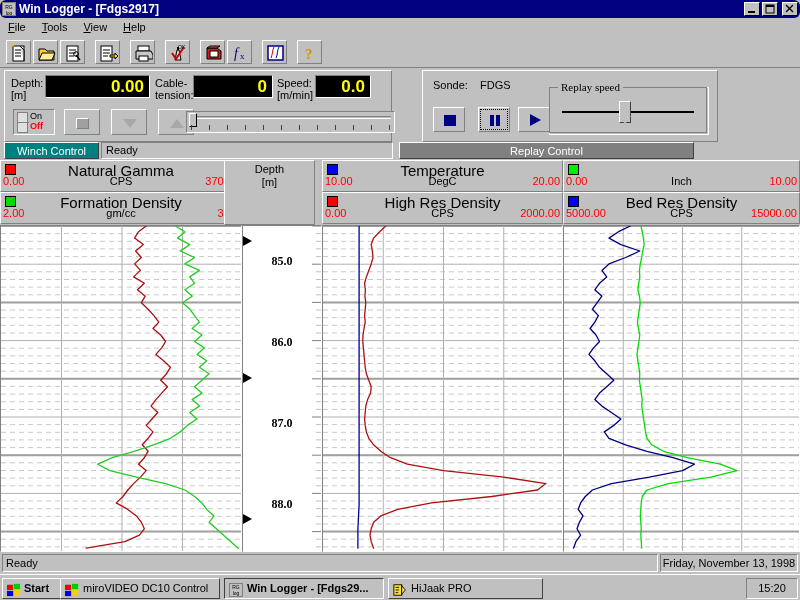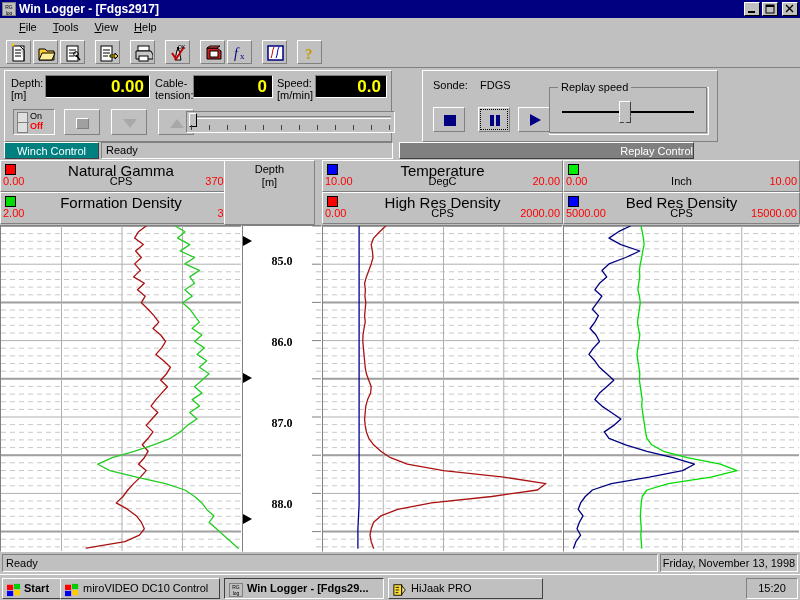--- a/index.html
+++ b/index.html
@@ -11,20 +11,21 @@
     background:#c0c0c0;
     -webkit-font-smoothing:none;
   }
   .app { position:relative; width:800px; height:600px; }
 
   
   .titlebar {
     position:absolute; left:0; top:0; width:800px; height:18px;
     background:#000080; color:#fff; display:flex; align-items:center;
     padding:0 2px;
+    border-radius:6px;
   }
   .title-icon {
     width:14px; height:14px; margin-right:3px; background:#c0c0c0;
     border:1px solid #808080; position:relative; flex:none;
     font-size:5px; line-height:6px; color:#000; text-align:center;
     font-family:"Liberation Sans", sans-serif; overflow:hidden; padding-top:1px;
   }
   .title-text { font-weight:bold; font-size:12px; flex:1; white-space:nowrap; }
   .win-btns { display:flex; gap:2px; }
   .wbtn {
@@ -33,21 +34,20 @@
     border-right:1px solid #000000; border-bottom:1px solid #000000;
     position:relative; font-size:9px; line-height:12px; text-align:center; color:#000;
   }
   .wbtn.close { margin-left:2px; }
 
   
   .menubar {
     position:absolute; left:0; top:18px; width:800px; height:19px;
     background:#c0c0c0; display:flex; align-items:center;
     border-bottom:1px solid #c0c0c0;
-    padding-left:11px;
   }
   .menu-item { padding:2px 8px; font-size:11px; color:#000; }
   .menu-item u { text-decoration:underline; }
 
   
   .toolbar {
     position:absolute; left:0; top:37px; width:800px; height:31px;
     background:#c0c0c0;
     border-bottom:1px solid #808080;
     display:flex; align-items:center; padding-left:6px;
@@ -137,21 +137,21 @@
   .navy-pause { position:absolute; left:10px; top:7px; width:12px; height:11px; }
   .navy-pause span { position:absolute; top:0; width:4px; height:11px; background:#000080;}
   .navy-play { position:absolute; left:11px; top:6px; width:0;height:0;
                border-top:6px solid transparent;border-bottom:6px solid transparent;border-left:11px solid #000080;}
 
   .fieldset {
     position:absolute; left:126px; top:16px; width:160px; height:48px;
     border:1px solid #ffffff; border-right-color:#ffffff;
   }
   .fieldset > .fs-in { position:absolute; left:-1px; top:-1px; right:1px; bottom:1px; border:1px solid #808080; }
-  .fs-legend { position:absolute; left:8px; top:-7px; background:#c0c0c0; padding:0 3px; font-size:11px; z-index:2;}
+  .fs-legend { position:absolute; left:8px; top:-7px; background:#c0c0c0; padding:0 3px; font-size:11px; z-index:2;font-family:Liberation Serif, serif;}
   .rs-rail { position:absolute; left:12px; top:23px; width:132px; height:2px; background:#000; }
   .rs-thumb { position:absolute; left:69px; top:13px; width:12px; height:22px; background:#c0c0c0;
               border-top:1px solid #ffffff;border-left:1px solid #ffffff;
               border-right:1px solid #404040;border-bottom:1px solid #404040;}
   .rs-thumb:after{content:"";position:absolute;left:-1px;top:14px;width:12px;height:8px;background:#c0c0c0;
               clip-path:polygon(0 0,12px 0,6px 8px);border:0;}
 
   
   .tabrow { position:absolute; left:0; top:142px; width:800px; height:18px; }
   .tab-active {
@@ -161,21 +161,21 @@
     border-right:1px solid #404040; border-bottom:1px solid #404040;
   }
   .tab-field {
     position:absolute; left:101px; top:0; width:292px; height:17px;
     background:#c0c0c0; font-size:11px; line-height:15px; padding-left:4px;
     border-top:1px solid #808080; border-left:1px solid #808080;
     border-right:1px solid #ffffff; border-bottom:1px solid #ffffff;
   }
   .tab-gray {
     position:absolute; left:399px; top:0; width:295px; height:17px;
-    background:#808080; color:#ffffff; font-size:11px; line-height:17px; text-align:right;
+    background:#808080; color:#ffffff; font-size:11px; line-height:17px; text-align:center;
     border-top:1px solid #ffffff; border-left:1px solid #ffffff;
     border-right:1px solid #404040; border-bottom:1px solid #404040;
   }
 
   
   .logarea { position:absolute; left:0; top:160px; width:800px; height:392px; background:#c0c0c0; }
   .hdr { position:absolute; top:0; height:65px; }
   .hdrow {
     position:absolute; left:0; right:0; height:32px; background:#c0c0c0;
     border:1px solid #808080; border-top-color:#ffffff; border-left-color:#ffffff;
@@ -370,21 +370,21 @@
       <div class="lbl" style="left:6px; top:6px;">Depth:
 [m]</div>
       <div class="lcd" style="left:40px; top:4px; width:105px;">0.00</div>
 
       <div class="lbl" style="left:150px; top:6px;">Cable-
 tension:</div>
       <div class="lcd" style="left:188px; top:4px; width:80px;">0</div>
 
       <div class="lbl" style="left:272px; top:6px;">Speed:
 [m/min]</div>
-      <div class="lcd" style="left:310px; top:4px; width:72px;">0.0</div>
+      <div class="lcd" style="left:310px; top:4px; width:56px;">0.0</div>
 
       <div class="onoff">
         <div class="sw"></div>
         <div class="on">On</div>
         <div class="off">Off</div>
       </div>
 
       <div class="pbtn" style="left:59px; top:38px;">
         <div class="sq-ico"></div>
       </div>
@@ -456,20 +456,21 @@
       <div class="hdrow">
         <div class="sw-box" style="background:#ff0000"></div>
         <div class="h-name">Natural Gamma</div>
         <div class="h-unit">CPS</div>
         <div class="h-min">0.00</div>
         <div class="h-max">370.00</div>
       </div>
       <div class="hdrow r2">
         <div class="sw-box" style="background:#00dd00"></div>
         <div class="h-name">Formation Density</div>
+        <div class="h-unit">gm/cc</div>
         <div class="h-min">2.00</div>
         <div class="h-max">3.00</div>
       </div>
     </div>
 
     <div class="depthhdr" style="left:224px; width:91px;">
       <div class="d1">Depth</div>
       <div class="d2">[m]</div>
     </div>
 

